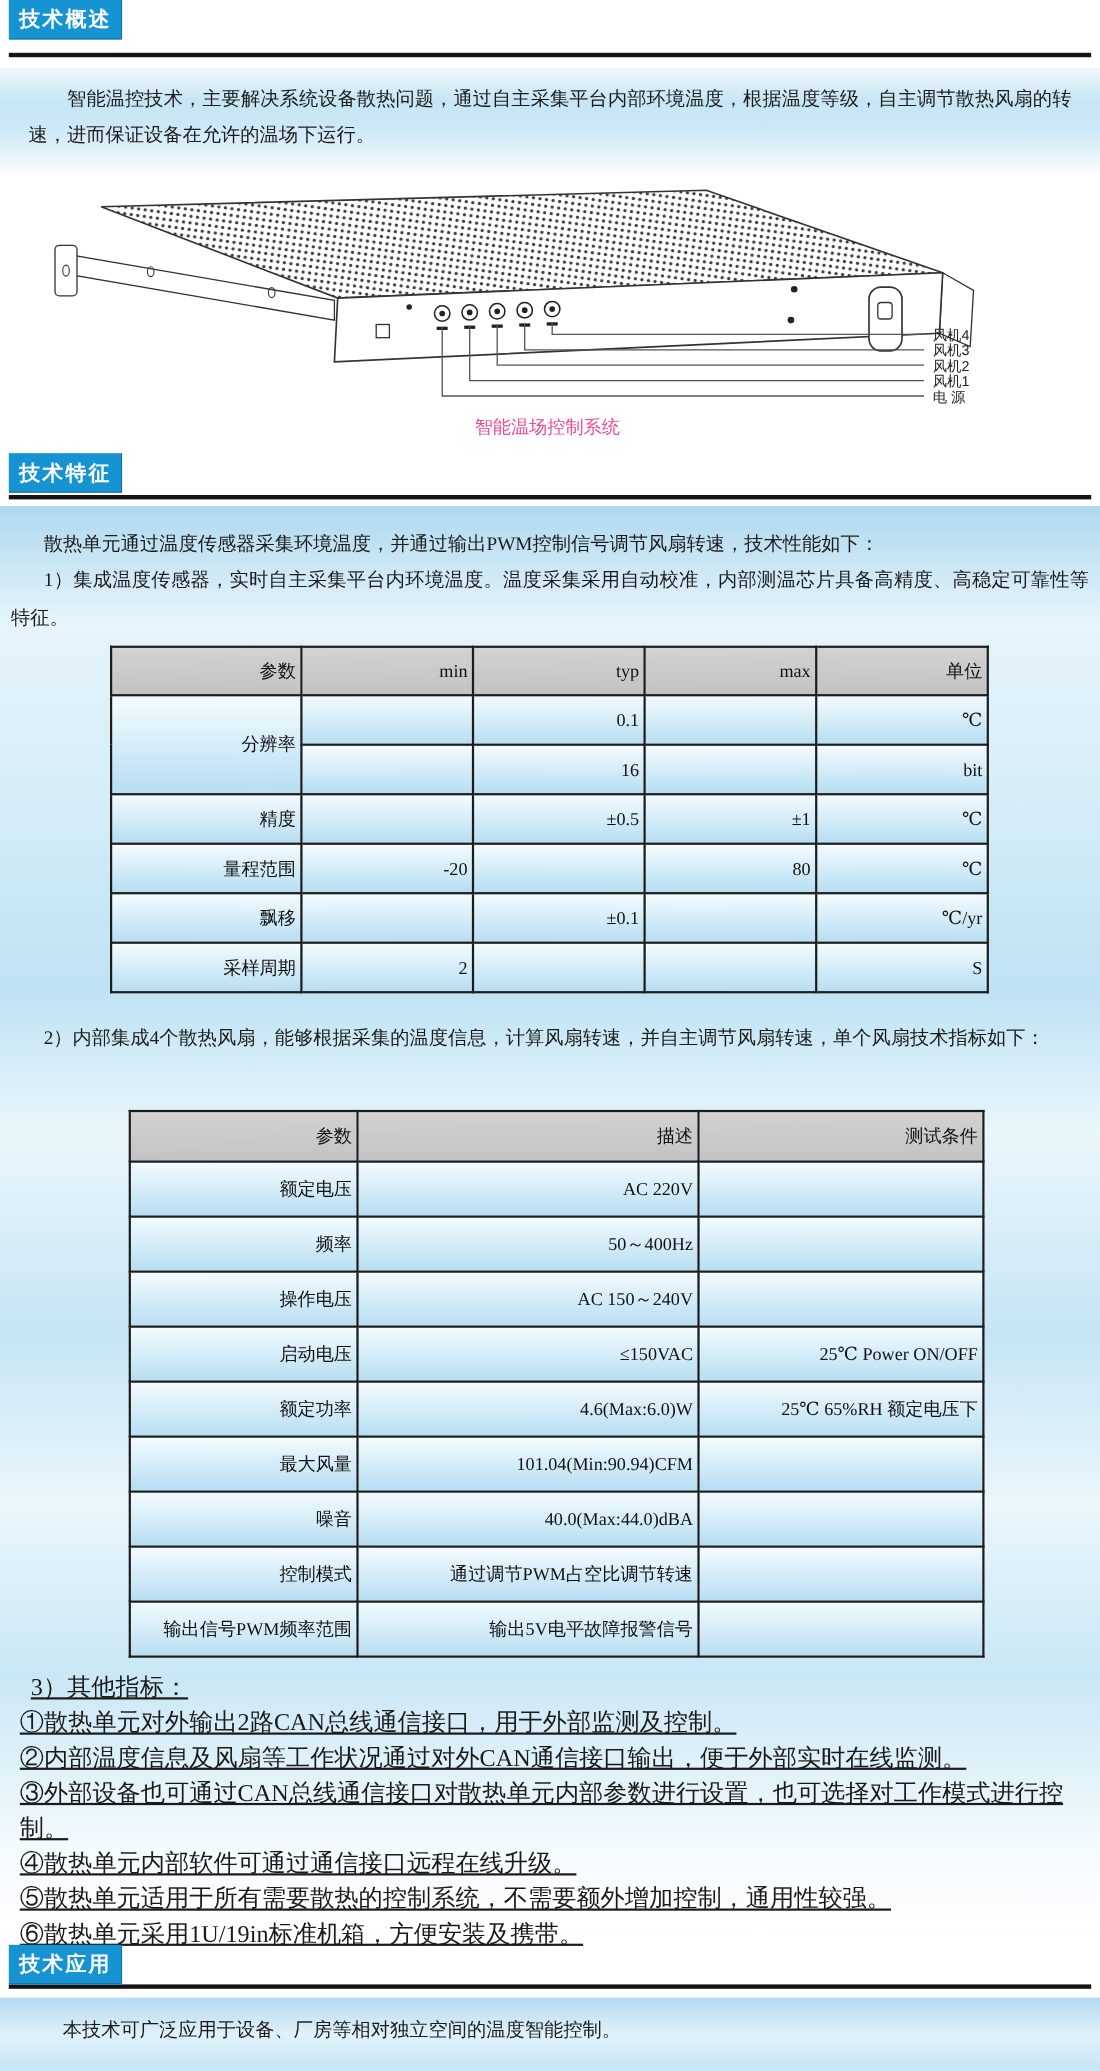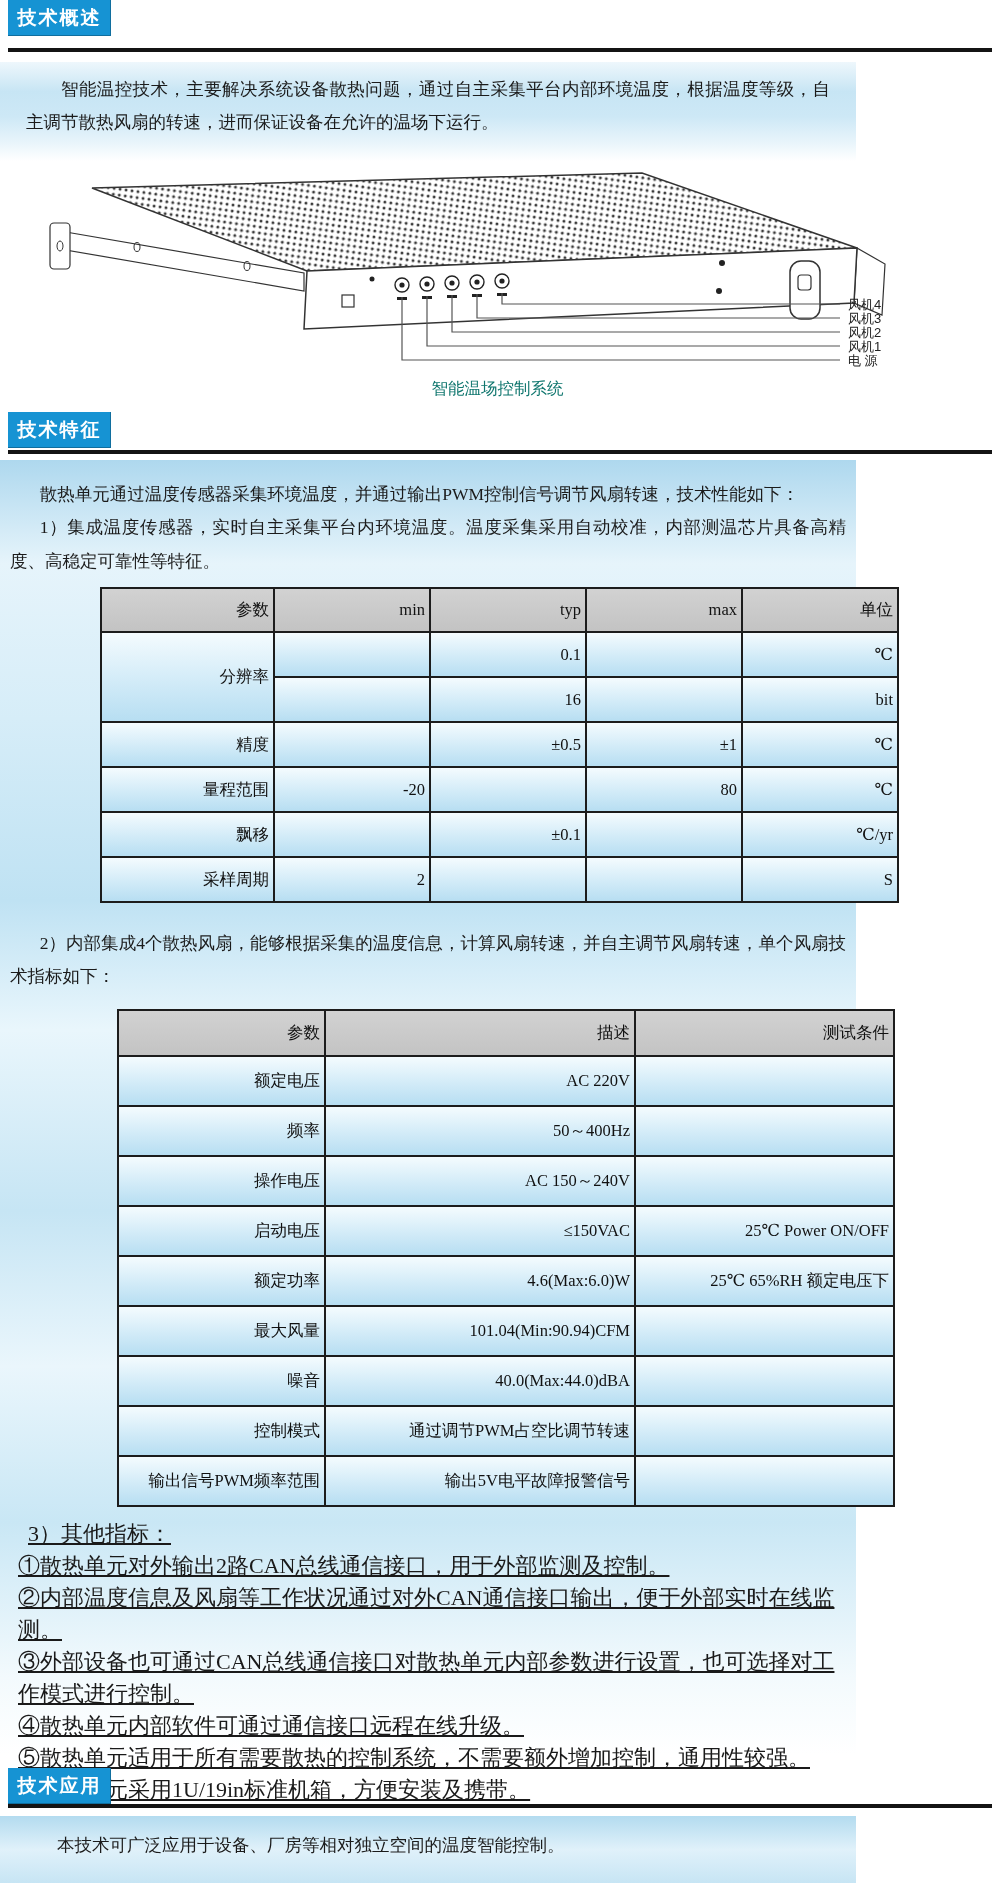--- a/index.html
+++ b/index.html
@@ -11,21 +11,21 @@
   .tab{
     position:absolute;left:8px;width:103px;height:36px;background:#1693d3;
     color:#ffffff;font-family:"Liberation Sans","DejaVu Sans",sans-serif;
     font-size:19px;font-weight:bold;letter-spacing:2px;
     display:flex;align-items:center;justify-content:center;
     box-shadow:inset -1px -1px 0 rgba(0,0,0,.25);
     z-index:3;
   }
   .rule{position:absolute;left:8px;width:984px;height:4px;background:#141414;z-index:2;}
 
-  .grad-block{position:absolute;left:0;width:856px;z-index:1;}
+  .grad-block{position:absolute;left:0;width:1000px;z-index:1;}
   #block-overview{
     top:62px;height:99px;
     background:linear-gradient(180deg,#eef7fc 0%,#c7e5f4 30%,#cde8f6 55%,#e9f5fb 82%,#ffffff 100%);
   }
   #block-features{
     top:460px;height:1295px;
     background:linear-gradient(180deg,
       #aed8ee 0%,#e6f4fb 8%,#d6edf8 20%,#bfe2f3 34%,#e9f6fc 44%,
       #c6e5f4 58%,#eaf6fc 70%,#c9e7f5 82%,#f3fafd 94%,#ffffff 100%);
   }
@@ -33,21 +33,21 @@
     top:1816px;height:67px;
     background:linear-gradient(180deg,#b3dbef 0%,#e0f1fa 50%,#c7e5f4 100%);
   }
 
   .para{font-size:17.5px;line-height:33px;text-align:justify;color:#1b1b1b;}
   #overview-para{margin:11px 26px 0 26px;text-indent:2em;}
 
   #figure-wrap{position:absolute;left:42px;top:163px;width:920px;height:213px;z-index:1;}
   #figure-caption{
     position:absolute;left:40px;top:378px;width:915px;text-align:center;
-    font-size:16.5px;color:#0f766e;z-index:1;
+    font-size:16.5px;color:#ec4899;z-index:1;
   }
 
   #features-intro{position:absolute;top:18px;left:10px;right:10px;text-indent:1.7em;margin:0;}
   #features-item1{position:absolute;top:50px;left:10px;right:10px;text-indent:1.7em;margin:0;line-height:34px;}
   #features-item2{position:absolute;top:467px;left:10px;right:10px;text-indent:1.7em;margin:0;line-height:33px;}
   #features-other{position:absolute;top:1058px;left:10px;right:10px;margin:0;line-height:32px;font-size:22px;text-decoration:underline;}
   #features-other .o-title{margin-left:18px;}
   #features-other .o-item{margin-left:8px;}
 
   table.spec{border-collapse:collapse;position:absolute;table-layout:fixed;

